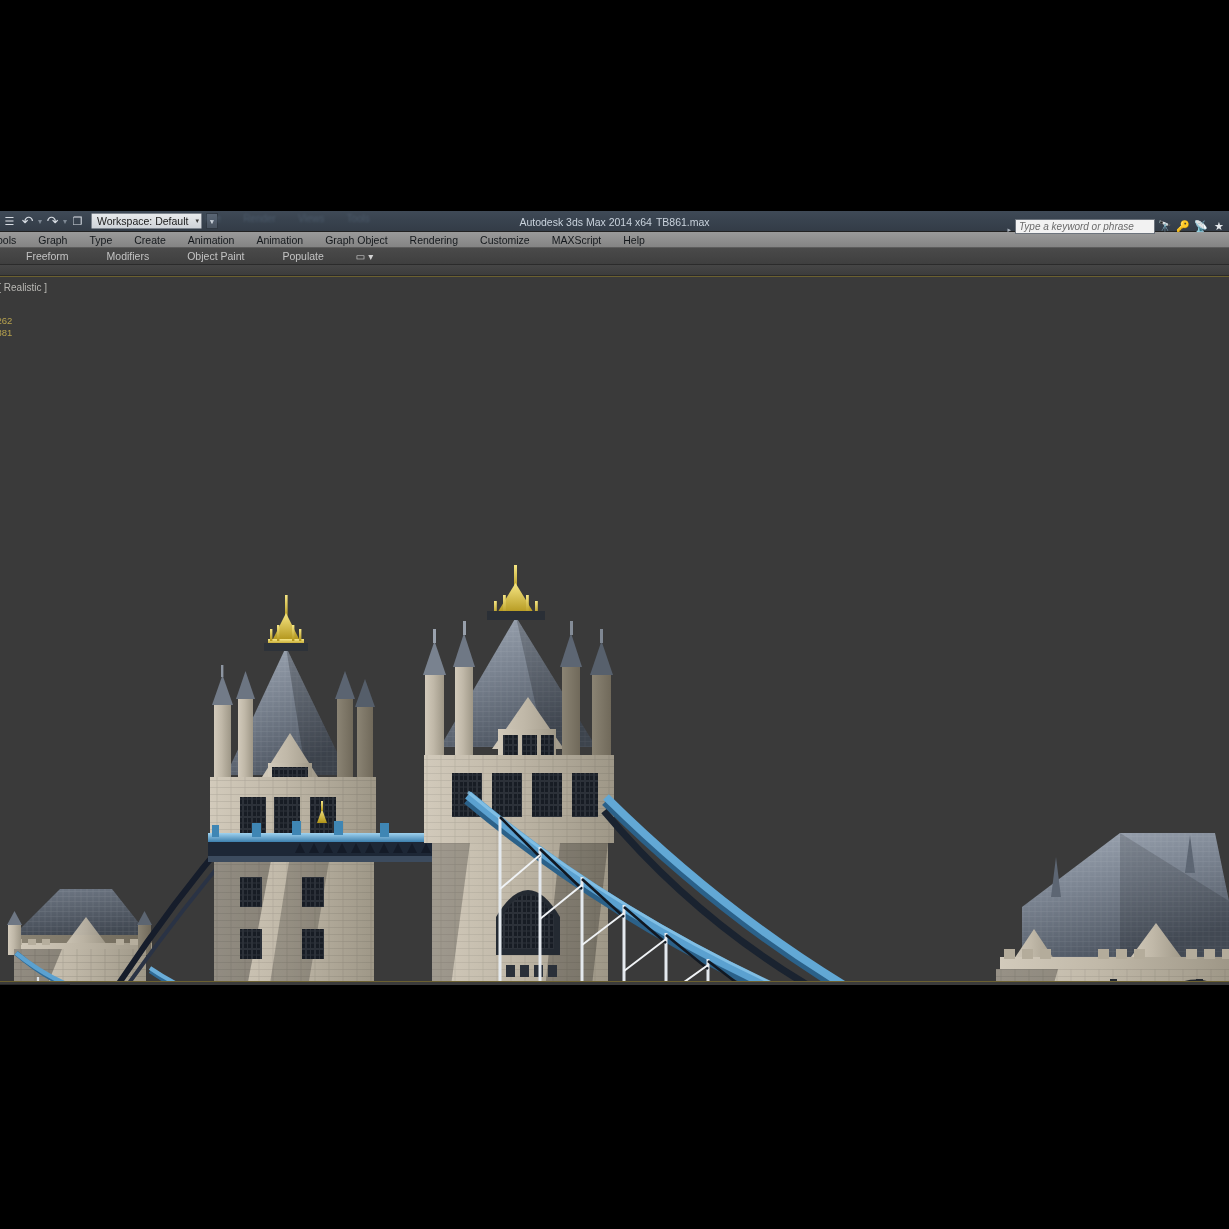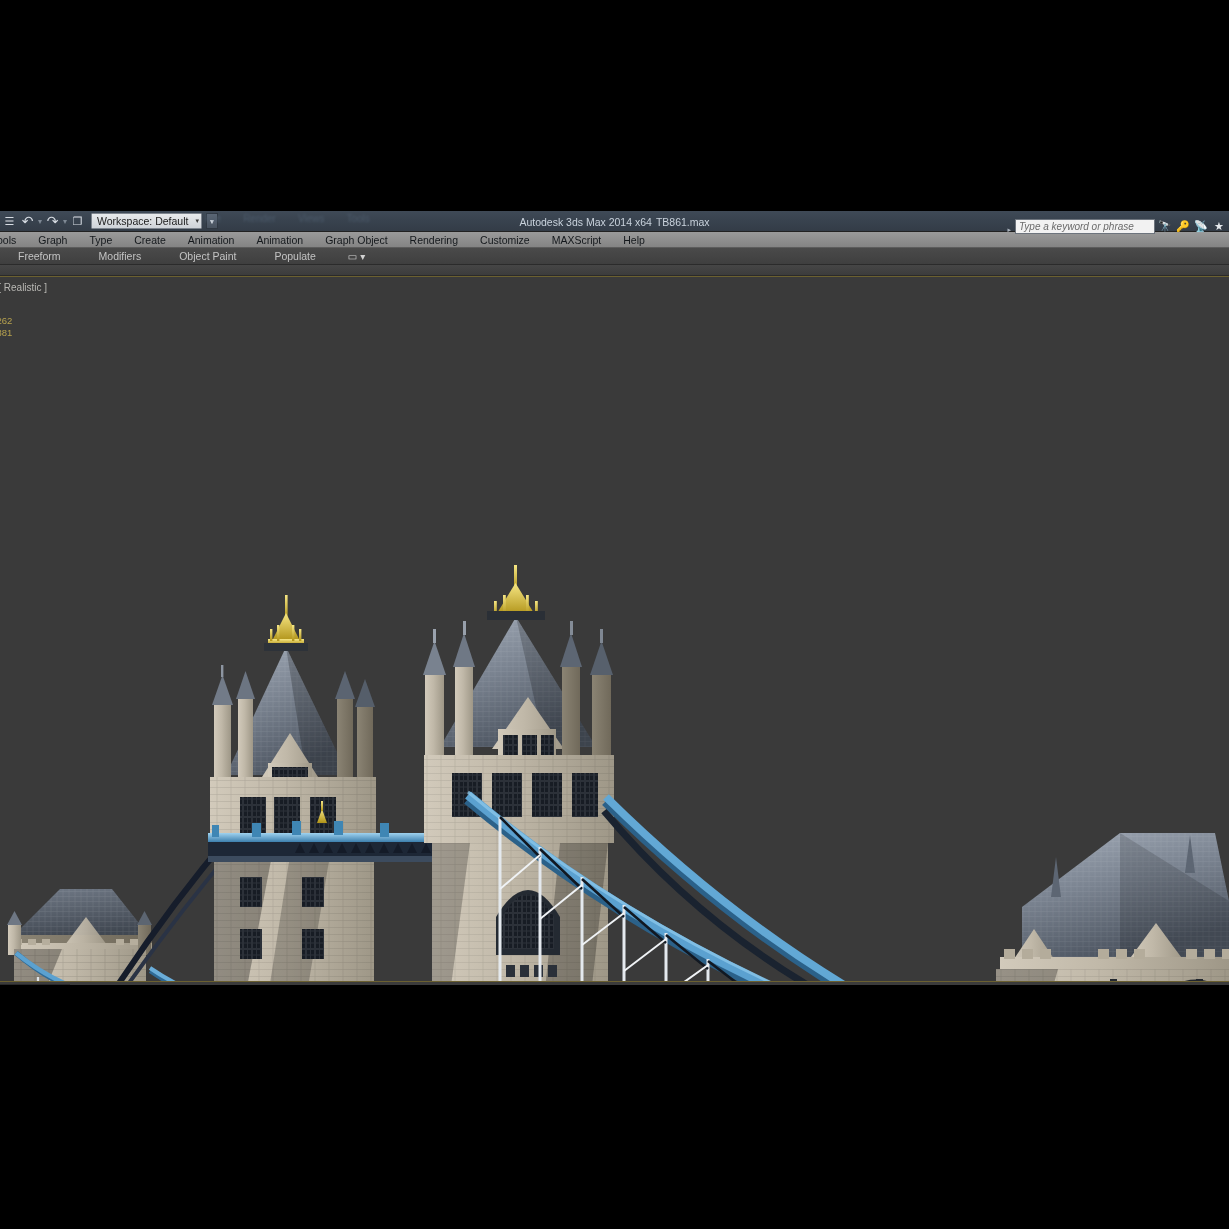--- a/index.html
+++ b/index.html
@@ -87,21 +87,21 @@
 
   
   .ribbon {
     height:17px; width:100%;
     background:linear-gradient(180deg,#4a4a4a,#3f3f3f);
     border-bottom:1px solid #2b2b2b;
     display:flex; align-items:center;
     font-size:10.5px; color:#c3c3c3;
   }
   .ribbon-tab { padding:0 28px 0 10px; height:17px; line-height:17px; white-space:nowrap; }
-  .ribbon-tab:first-child { padding-left:18px; }
+  .ribbon-tab:first-child { padding-left:26px; }
   .ribbon-icn { display:flex; align-items:center; gap:3px; color:#d3d3d3; font-size:10px; margin-left:4px; }
 
   
   .substrip {
     height:11px; width:100%;
     background:linear-gradient(180deg,#464646,#3c3c3c);
     border-bottom:1px solid #2a2a2a;
     position:relative;
   }
 

